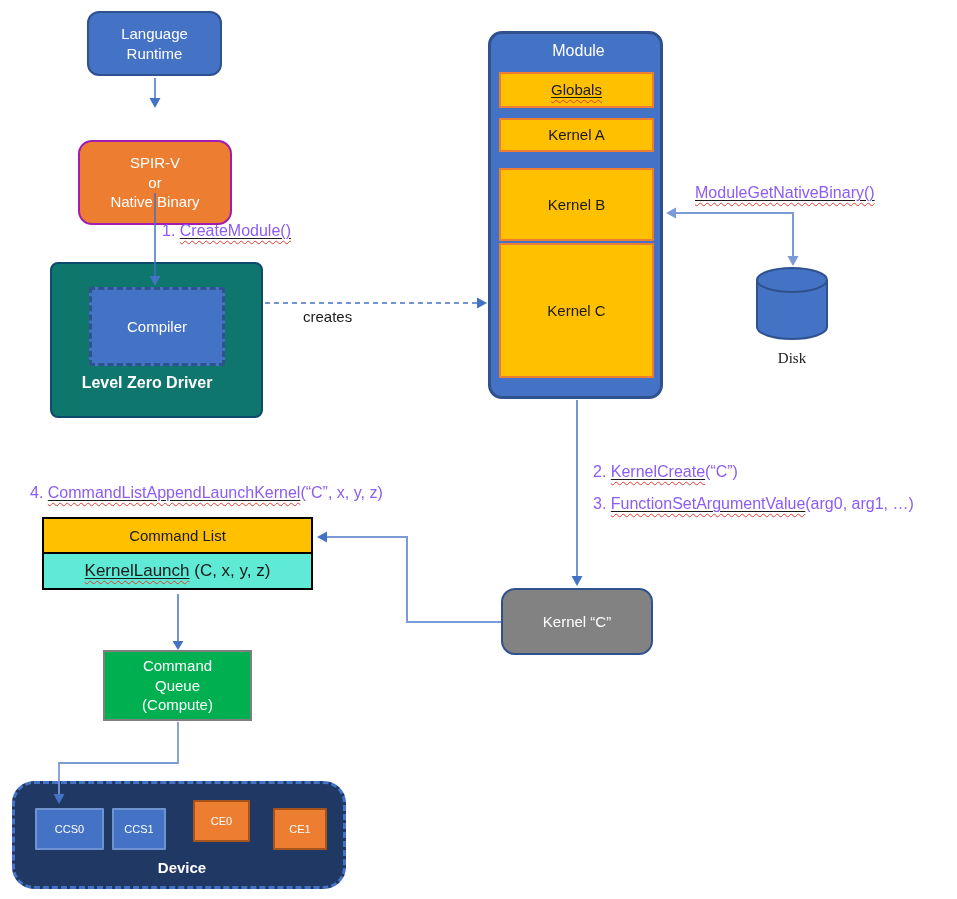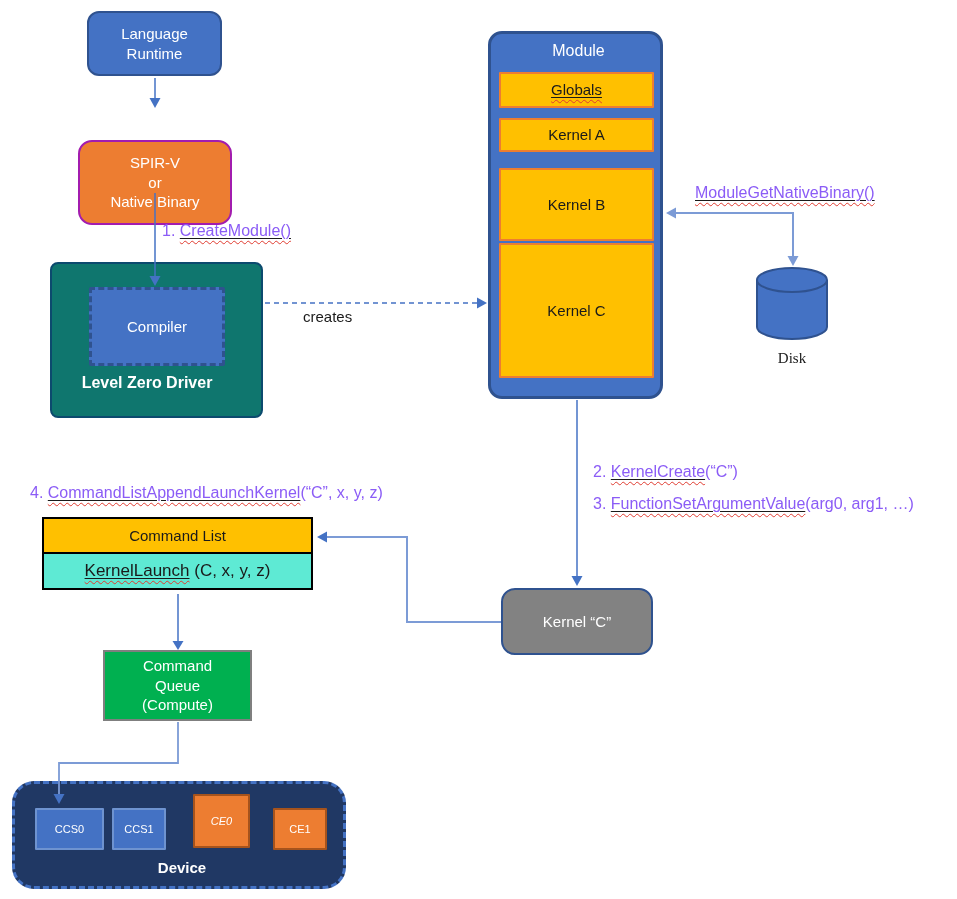--- a/index.html
+++ b/index.html
@@ -97,21 +97,21 @@
 
   <div class="box queue multiline" style="left:103px;top:650px;width:149px;height:71px;">Command
 Queue
 (Compute)</div>
 
   <div class="box node-gray" style="left:501px;top:588px;width:152px;height:67px;">Kernel “C”</div>
 
   <div class="abs device" style="left:12px;top:781px;width:334px;height:108px;">
     <div class="box engine-blue" style="left:20px;top:24px;width:69px;height:42px;">CCS0</div>
     <div class="box engine-blue" style="left:97px;top:24px;width:54px;height:42px;">CCS1</div>
-    <div class="box engine-orange" style="left:178px;top:10px;width:57px;height:54px;font-style:italic;">CE0</div>
+    <div class="box engine-orange" style="left:178px;top:16px;width:57px;height:42px;">CE0</div>
     <div class="box engine-orange" style="left:258px;top:24px;width:54px;height:42px;">CE1</div>
     <div class="box device-label" style="left:0;top:72px;width:334px;height:24px;">Device</div>
   </div>
 
   <svg class="overlay" width="957" height="899" viewBox="0 0 957 899">
 
     <g>
       <line x1="155" y1="78" x2="155" y2="98" stroke="#4472C4" stroke-width="1.5"></line>
       <polygon points="149.5,98 160.5,98 155,108" fill="#4472C4"></polygon>
     </g>

